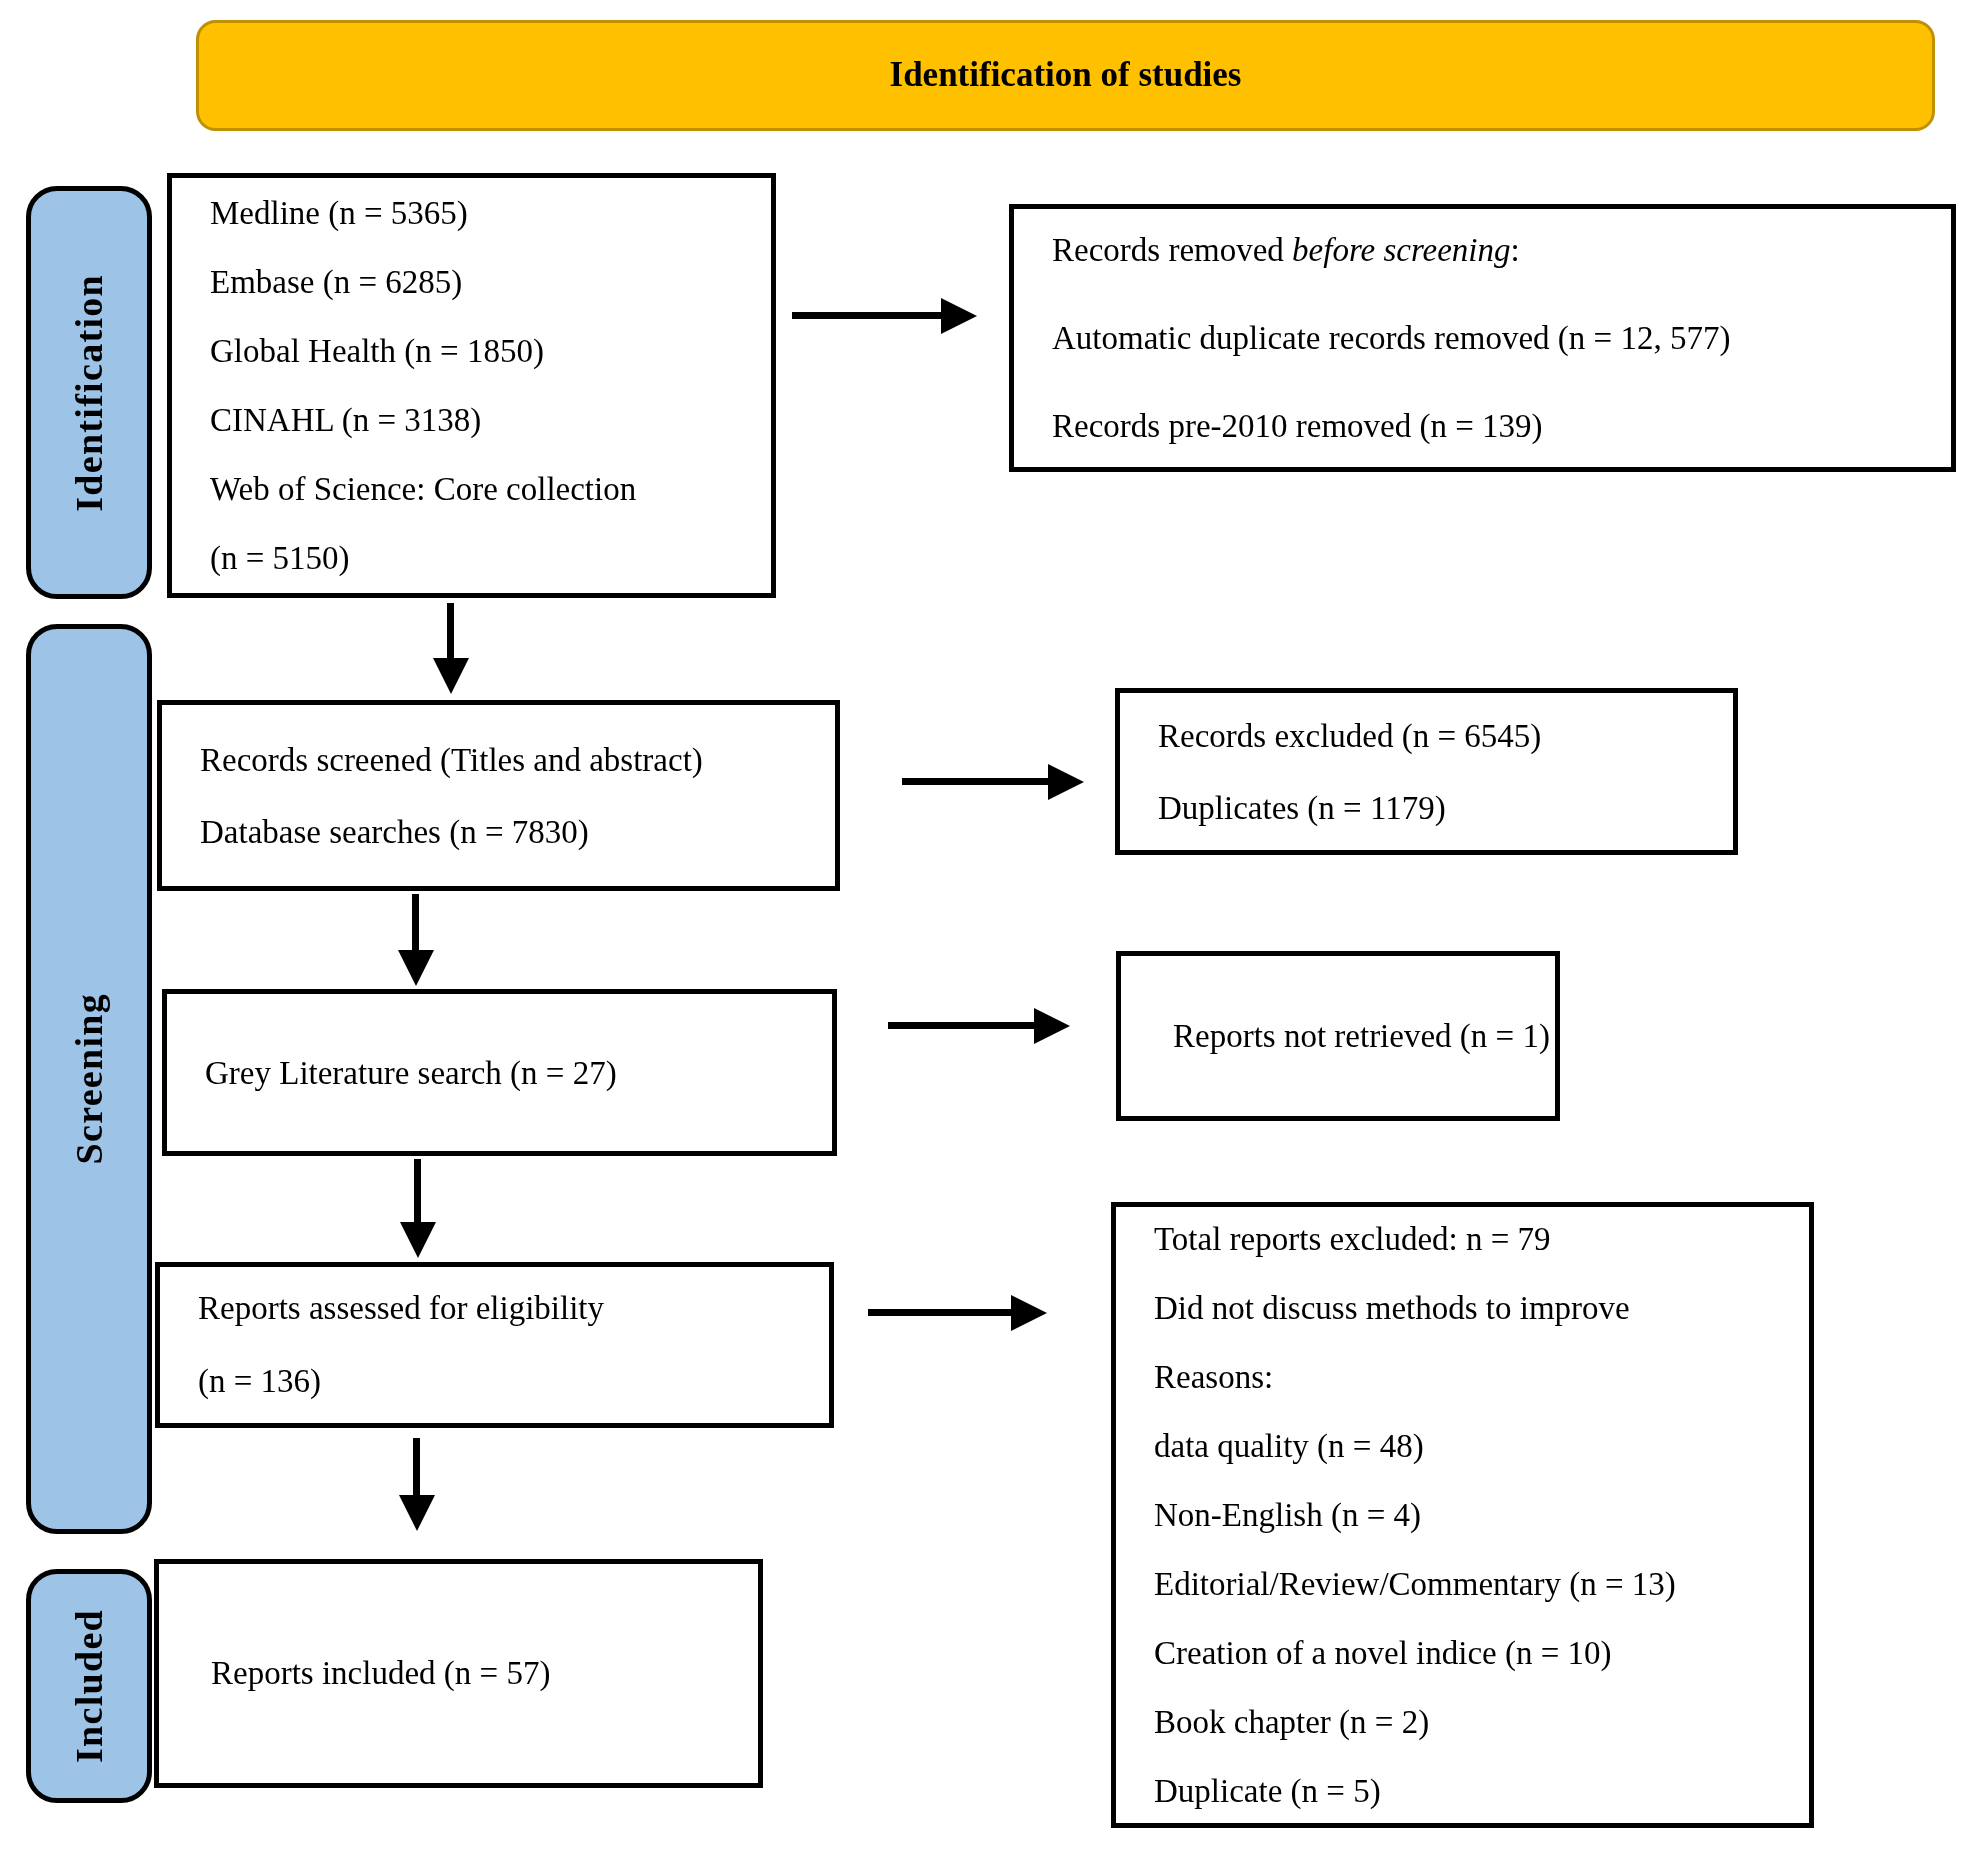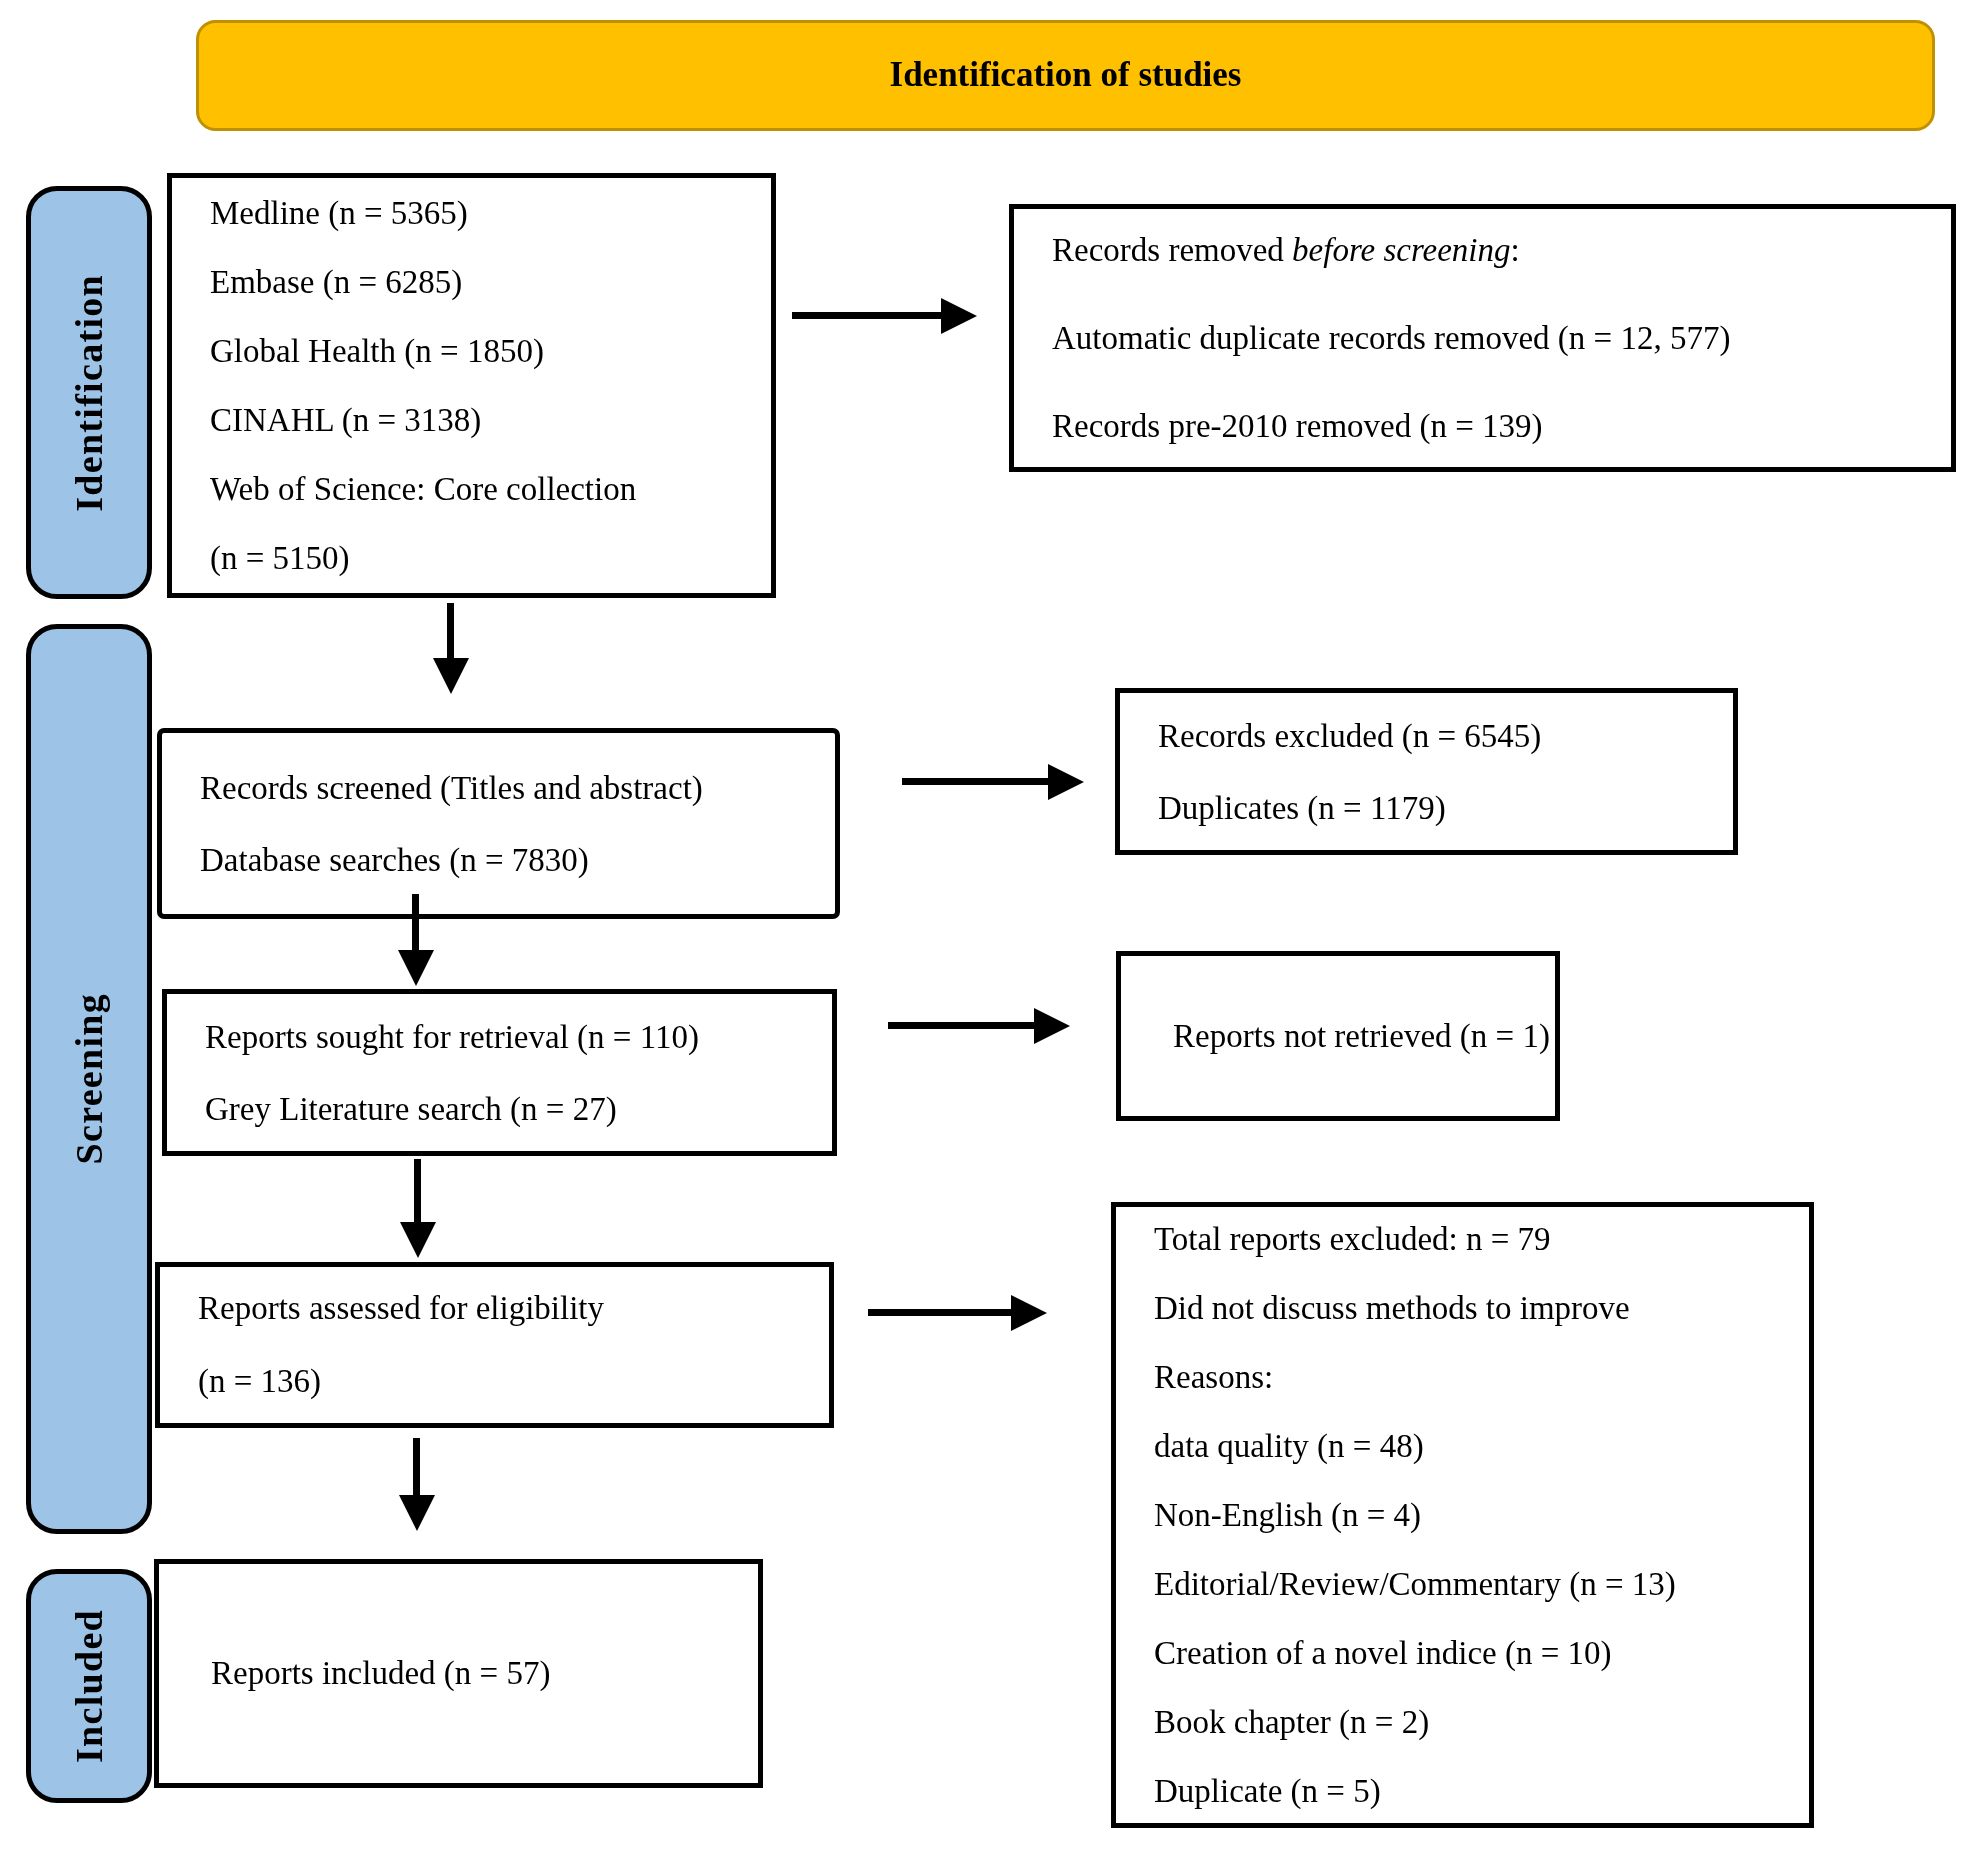--- a/index.html
+++ b/index.html
@@ -71,21 +71,21 @@
   .fbox .line {
     padding-left: 38px;
     padding-right: 13px;
     line-height: var(--lh, 69px);
     white-space: nowrap;
   }
   .fbox .line .it { font-style: italic; }
 
   #box-sources       { left: 167px;  top: 173px;  width: 609px;  height: 425px;  --lh: 69px; }
   #box-removed       { left: 1009px; top: 204px;  width: 947px; height: 268px;  --lh: 88px; }
-  #box-screened      { left: 157px;  top: 728px; width: 683px; height: 191px; border-radius: 7px;  --lh: 72px; }
+  #box-screened      { left: 157px;  top: 700px; width: 683px; height: 191px;  --lh: 72px; }
   #box-excluded      { left: 1115px; top: 688px; width: 623px;  height: 167px;  --lh: 72px; }
   #box-sought        { left: 162px;  top: 989px; width: 675px; height: 167px;  --lh: 72px; }
   #box-notretrieved  { left: 1116px; top: 951px; width: 444px;  height: 170px;  --lh: 72px; }
   #box-assessed      { left: 155px;  top: 1262px; width: 679px; height: 166px;  --lh: 73px; }
   #box-reasons       { left: 1111px; top: 1202px; width: 703px; height: 626px;  --lh: 69px; }
   #box-included      { left: 154px;  top: 1559px; width: 609px;  height: 229px;  --lh: 69px; }
   #box-notretrieved .line, #box-included .line { padding-left: 52px; }
 
   
   .arrow-h {
@@ -165,21 +165,20 @@
     <div class="line">Records screened (Titles and abstract)</div>
     <div class="line">Database searches (n = 7830)</div>
   </div>
 
   <div class="fbox" id="box-excluded">
     <div class="line">Records excluded (n = 6545)</div>
     <div class="line">Duplicates (n = 1179)</div>
   </div>
 
   <div class="fbox" id="box-sought">
-    <div class="line">Reports sought for retrieval (n = 110)</div>
     <div class="line">Grey Literature search (n = 27)</div>
   </div>
 
   <div class="fbox" id="box-notretrieved">
     <div class="line">Reports not retrieved (n = 1)</div>
   </div>
 
   <div class="fbox" id="box-assessed">
     <div class="line">Reports assessed for eligibility</div>
     <div class="line">(n = 136)</div>

